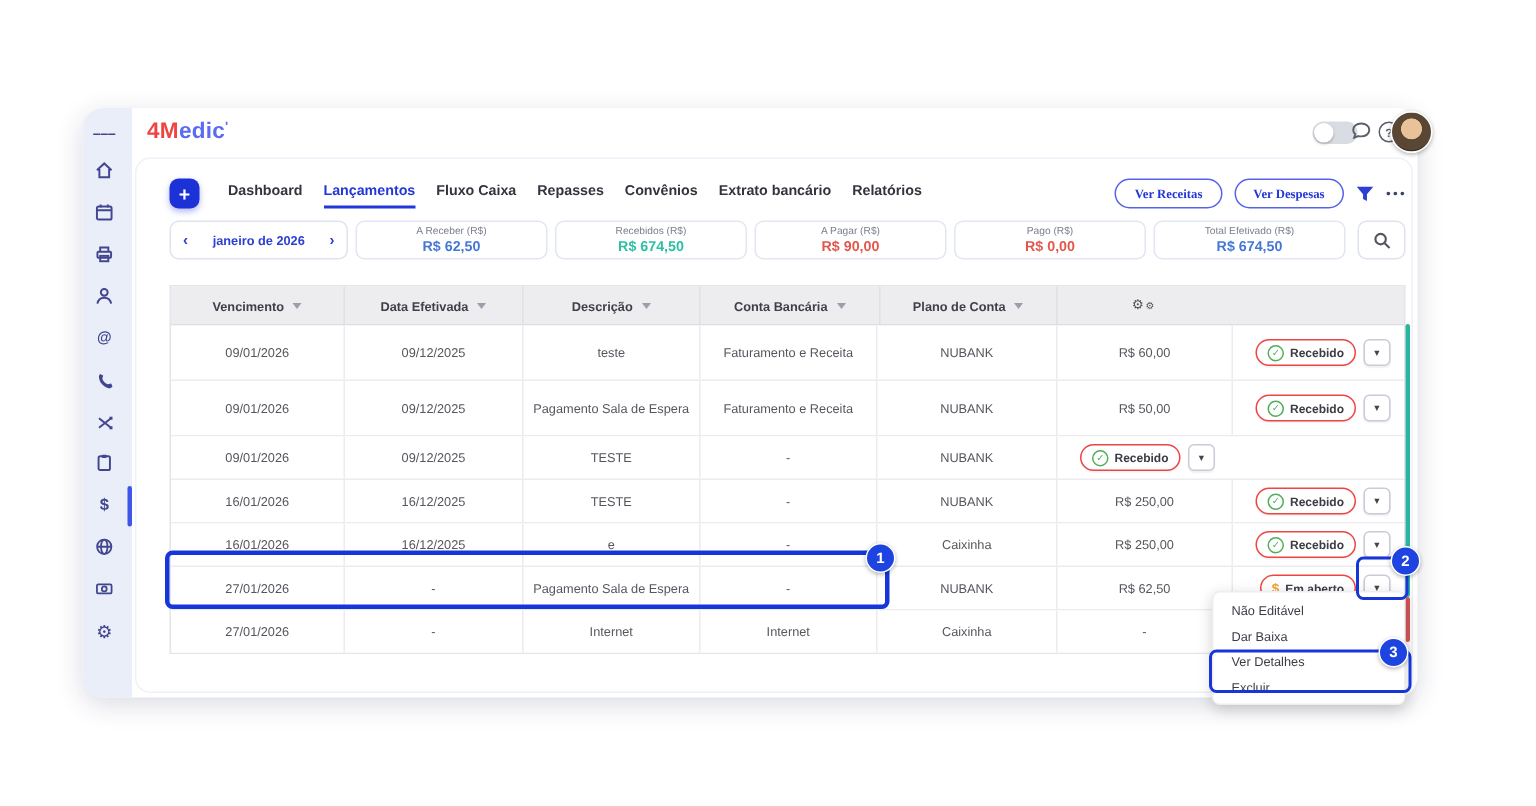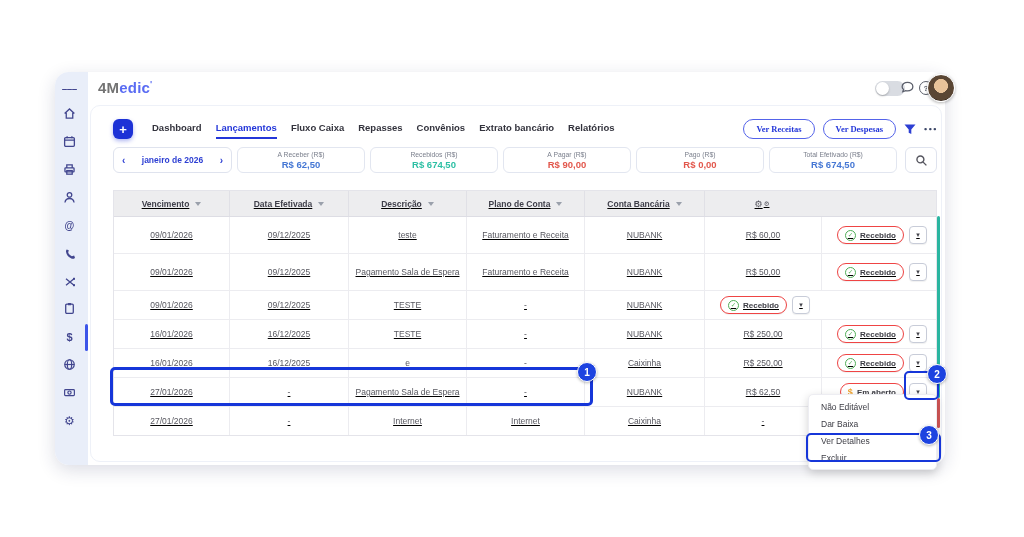--- a/index.html
+++ b/index.html
@@ -9,21 +9,21 @@
   .sidebar{position:absolute;left:0;top:0;width:33px;height:393px;background:#e9eef9;
     border-radius:14px 0 0 14px;}
   .sb-ic{position:absolute;left:7px;width:15px;height:15px;display:flex;align-items:center;
     justify-content:center;color:#42468f;font-weight:bold;}
   .sb-ic svg{display:block}
   .burger span{display:block;width:13px;height:1.8px;background:#42468f;margin:1.5px 0;border-radius:1px;}
   .active-bar{position:absolute;left:30px;top:252px;width:2.5px;height:27px;background:#3d55e8;border-radius:2px;}
   .panel{position:absolute;left:35px;top:33px;right:3px;bottom:3px;border:1px solid #eef1f8;border-radius:10px;background:#fff;}
   .topbar{position:absolute;left:33px;top:0;right:0;height:33px;}
   .logo{position:absolute;left:43px;top:7px;font-size:15px;letter-spacing:.2px;}
-  .logo .b{font-weight:800;color:#737373;}
+  .logo .b{font-weight:800;color:#ef4444;}
   .logo .l{font-weight:600;color:#5a6cf3;}
   .logo .m{font-weight:600;color:#5a6cf3;font-size:9px;vertical-align:top;}
   .toggle{position:absolute;left:820px;top:9px;width:30px;height:15px;background:#d9dce2;border-radius:8px;}
   .toggle .knob{position:absolute;left:1px;top:1px;width:13px;height:13px;background:#fff;border-radius:50%;
     box-shadow:0 1px 2px rgba(0,0,0,.25);}
   .tb-ic{position:absolute;top:8px;width:15px;height:15px;color:#5b5f6b;}
   .help{border:1.3px solid #5b5f6b;border-radius:50%;width:12px;height:12px;font-size:8px;display:flex;
     align-items:center;justify-content:center;font-weight:bold;top:9px;}
   .avatar{position:absolute;left:872px;top:2px;width:26px;height:26px;border-radius:50%;
     background:radial-gradient(circle at 50% 42%, #e8c39a 0 34%, #5a4634 36% 70%, #3a2c22 72%);
@@ -45,21 +45,21 @@
     justify-content:space-between;padding:0 8px;color:#2d3fd3;font-size:8.5px;font-weight:bold;background:#fff;}
   .datenav .chev{font-size:10px;font-weight:bold;}
   .cards{left:182px;width:660px;display:flex;gap:5px;}
   .card{flex:1;border:1px solid #e2e6f0;border-radius:6px;display:flex;flex-direction:column;align-items:center;
     justify-content:center;background:#fff;}
   .card-label{font-size:6.8px;color:#7a7f8c;margin-bottom:1px;white-space:nowrap;}
   .card-value{font-size:9.5px;font-weight:bold;white-space:nowrap;}
   .search-btn{left:850px;width:32px;border:1px solid #dfe3ee;border-radius:6px;display:flex;align-items:center;
     justify-content:center;background:#fff;}
   
-  .table{position:absolute;left:58px;top:118px;width:824px;border:1px solid #e4e4ea;box-sizing:border-box;background:#fff;text-decoration:underline;}
+  .table{position:absolute;left:58px;top:118px;width:824px;border:1px solid #e4e4ea;box-sizing:border-box;background:#fff;}
   .thead{display:flex;background:#ededef;height:25px;border-bottom:1px solid #dddde4;}
   .th{display:flex;align-items:center;justify-content:center;font-size:8.5px;font-weight:bold;color:#3f3f4a;
     box-sizing:border-box;gap:6px;}
   .th+.th{border-left:1px solid #e0e0e6;}
   .funnel{width:0;height:0;border-left:3px solid transparent;border-right:3px solid transparent;
     border-top:4.5px solid #9aa0ab;}
   .gear-h{font-size:9px;color:#55555e;}
   .trow{display:flex;height:28px;border-bottom:1px solid #ececf0;background:#fff;}
   .trow.tall{height:36px;}
   .trow:last-child{border-bottom:none;}
@@ -242,26 +242,26 @@
           <span class="funnel"></span>
         </div>
         <div class="th c1">
           <span>Data Efetivada</span>
           <span class="funnel"></span>
         </div>
         <div class="th c2">
           <span>Descrição</span>
           <span class="funnel"></span>
         </div>
+        <div class="th c4">
+          <span>Conta Bancária</span>
+          <span class="funnel"></span>
+        </div>
         <div class="th c3">
           <span>Plano de Conta</span>
-          <span class="funnel"></span>
-        </div>
-        <div class="th c4">
-          <span>Conta Bancária</span>
           <span class="funnel"></span>
         </div>
         <div class="th c6 gear-h" style="gap: 1px;">
           <span>⚙</span>
           <span style="font-size: 6.5px;">⚙</span>
         </div>
       </div>
     <div>
         <div class="trow tall">
           <div class="td c0">09/01/2026</div>

